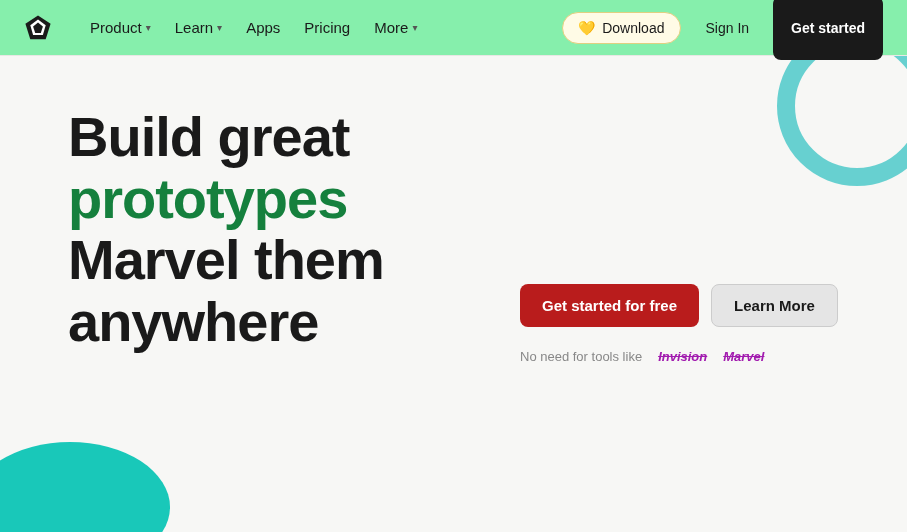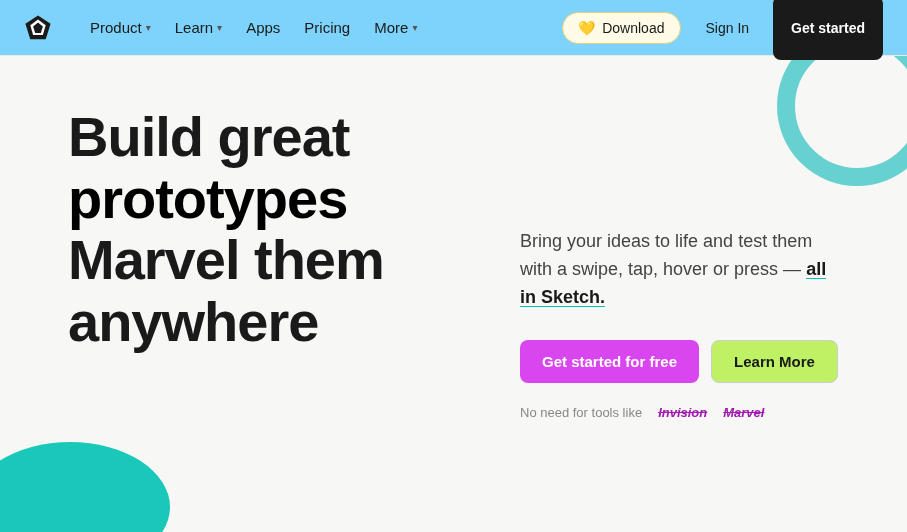--- a/index.html
+++ b/index.html
@@ -11,21 +11,21 @@
       overflow: hidden;
       position: relative;
     }
 
     
     nav {
       display: flex;
       align-items: center;
       padding: 0 24px;
       height: 56px;
-      background: #7dd3fc;
+      background: #86efac;
       position: relative;
       z-index: 10;
       border-bottom: 1px solid #e8e8e4;
     }
     .nav-logo {
       display: flex;
       align-items: center;
       margin-right: 28px;
     }
     .nav-logo svg {
@@ -137,21 +137,21 @@
 
     .hero-headline {
       font-size: 56px;
       font-weight: 800;
       line-height: 1.1;
       color: #1a1a1a;
       letter-spacing: -1px;
       margin-left: 8px;
     }
     .hero-headline .accent {
-      color: #000000;
+      color: #15803d;
     }
 
     .hero-right {
       flex: 1;
       display: flex;
       flex-direction: column;
       justify-content: center;
       padding-left: 40px;
       padding-top: 20px;
     }
@@ -171,31 +171,31 @@
       text-underline-offset: 3px;
     }
 
     .hero-cta {
       display: flex;
       gap: 12px;
       margin-bottom: 22px;
     }
     .btn-cta-primary {
       padding: 12px 22px;
-      background: #d946ef;
+      background: #b91c1c;
       color: #fff;
       border: none;
       border-radius: 8px;
       font-size: 15px;
       font-weight: 600;
       cursor: pointer;
     }
     .btn-cta-secondary {
       padding: 12px 22px;
-      background: #bef264;
+      background: #e5e5e5;
       color: #1a1a1a;
       border: 1.5px solid #ccc;
       border-radius: 8px;
       font-size: 15px;
       font-weight: 600;
       cursor: pointer;
     }
 
     .hero-no-need {
       font-size: 13px;
@@ -264,23 +264,20 @@
   <div class="hero-left">
     <div class="hero-headline">
       <span>Build great</span><br>
       <span class="accent">prototypes</span><br>
       <span>Marvel them</span><br>
       <span>anywhere</span>
     </div>
   </div>
 
   <div class="hero-right">
-    <p class="hero-desc">
-      <span>Bring your ideas to life and test them with a swipe, tap, hover or press — </span><strong>all in Sketch.</strong>
-    </p>
 
     <div class="hero-cta">
       <button class="btn-cta-primary">Get started for free</button>
       <button class="btn-cta-secondary">Learn More</button>
     </div>
 
     <div class="hero-no-need">
       <span>No need for tools like</span>
       <span class="strikethrough-logo">Invision</span>
       <span class="strikethrough-logo">Marvel</span>

